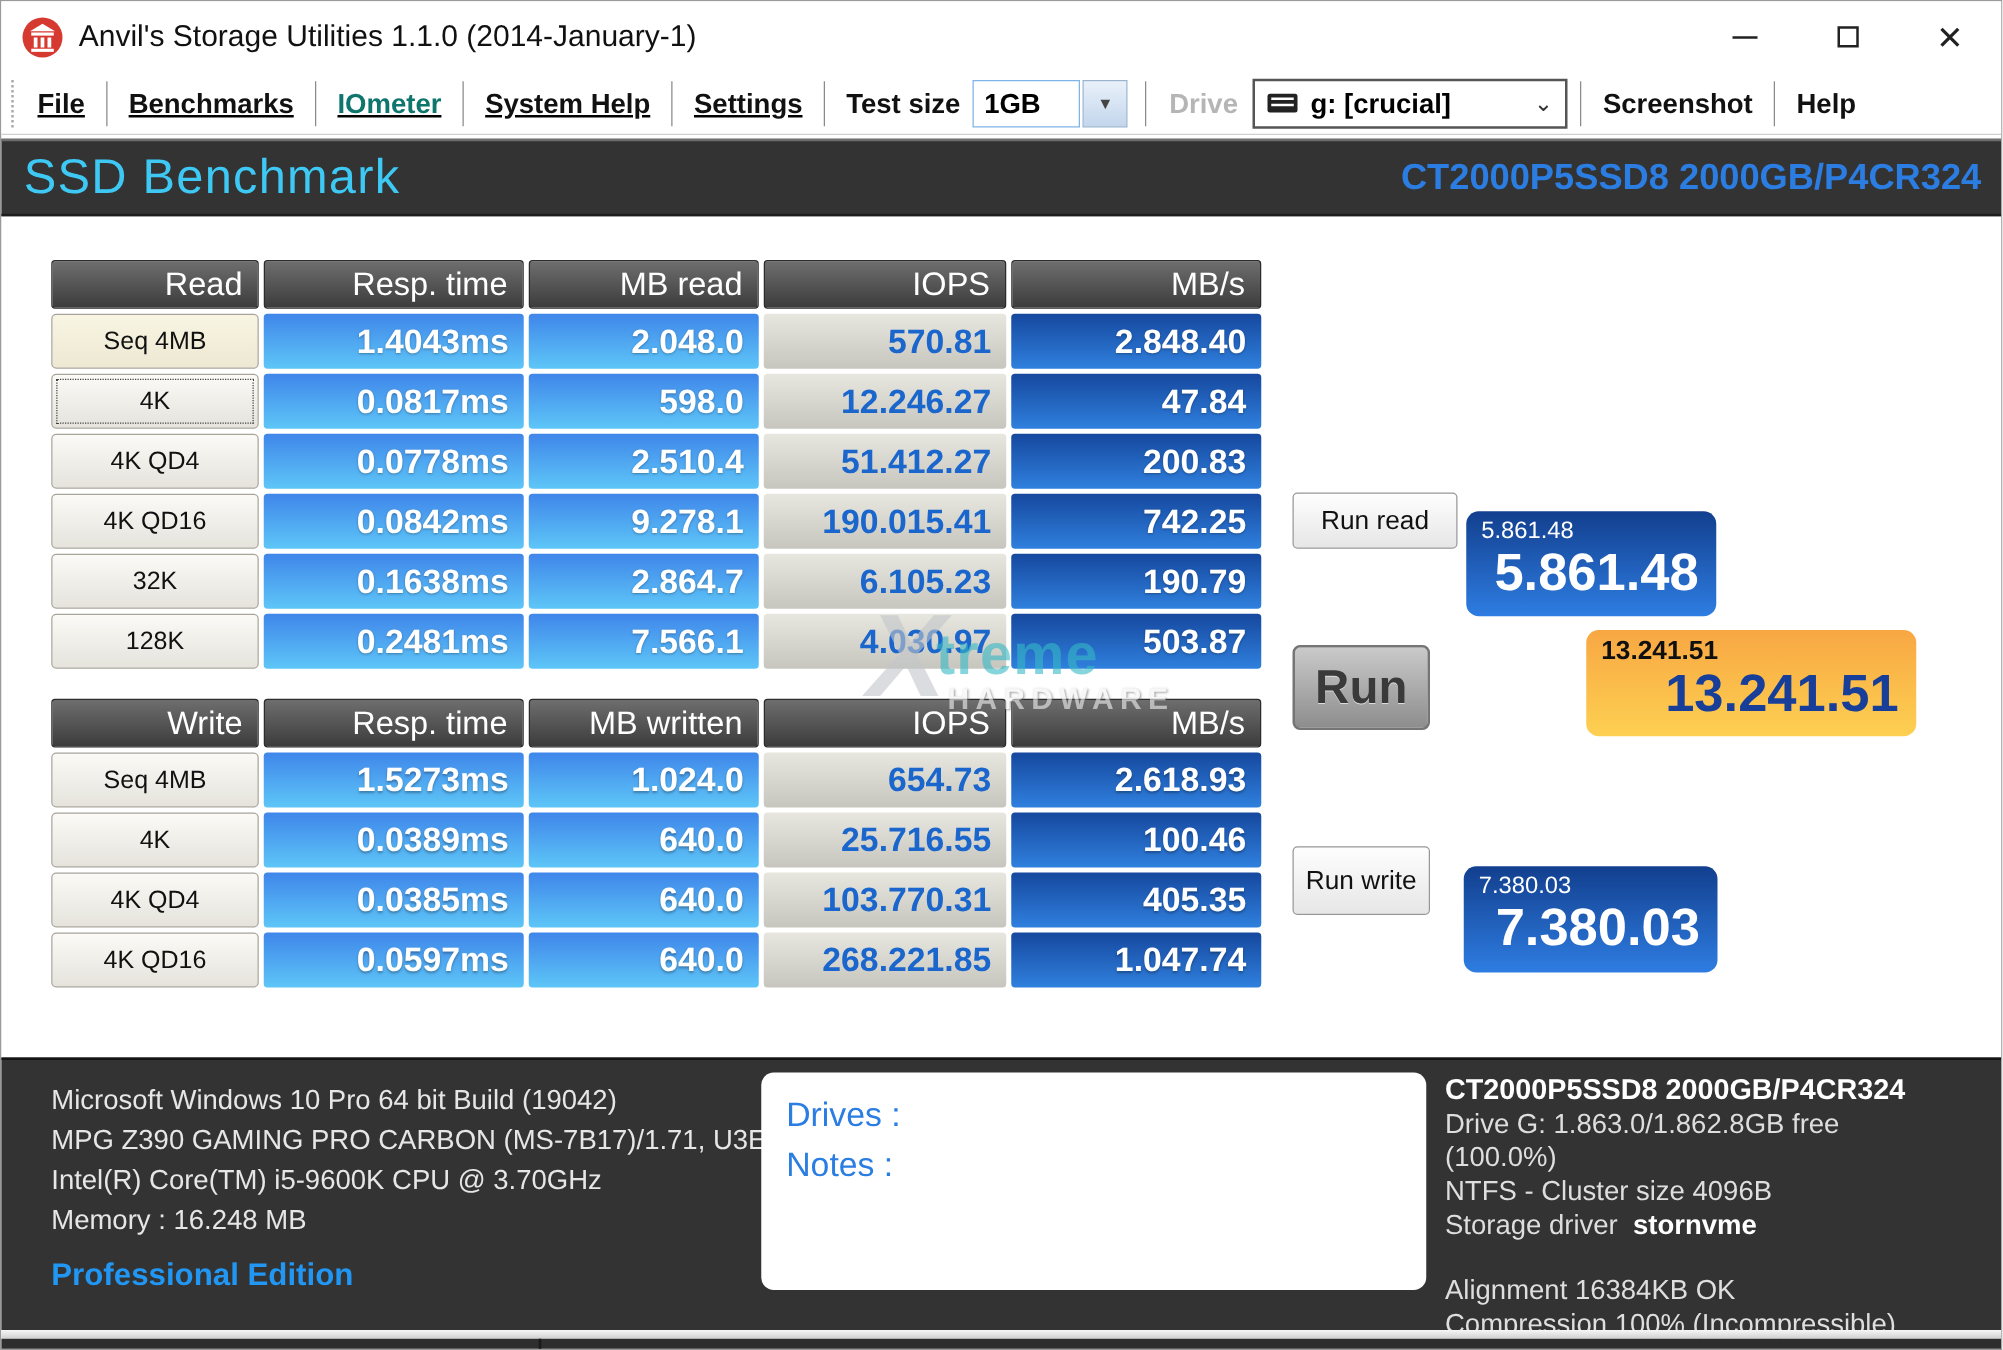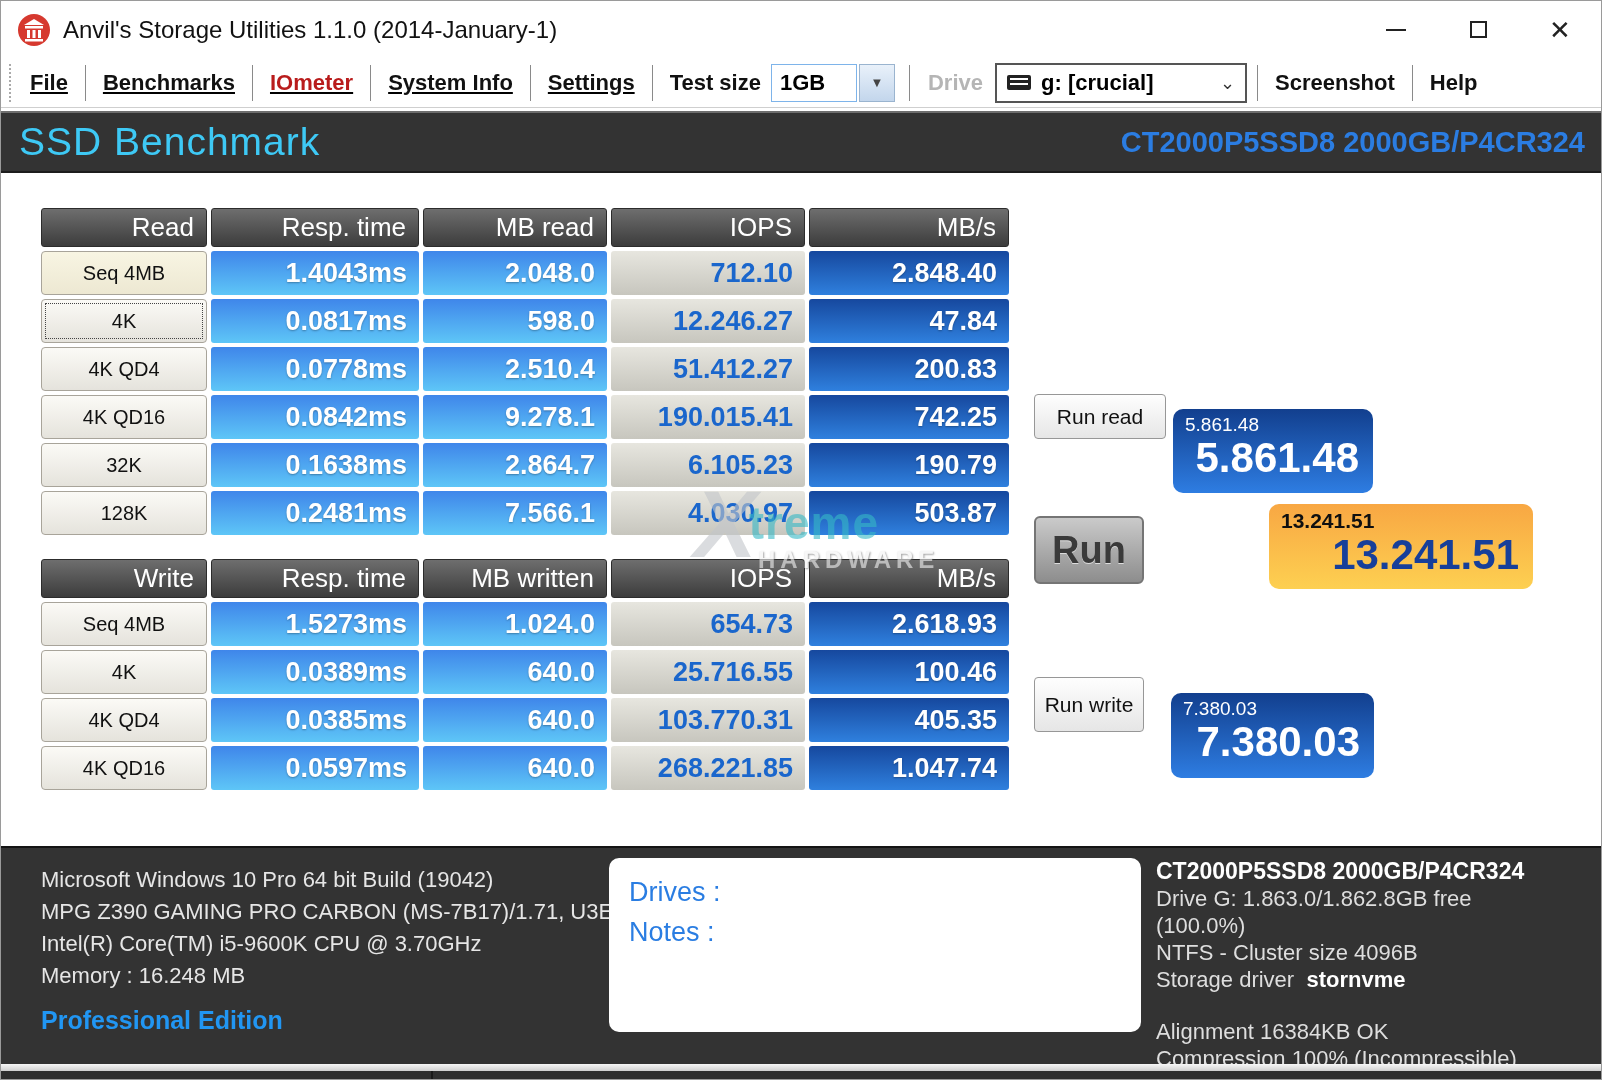--- a/index.html
+++ b/index.html
@@ -13,21 +13,21 @@
   .win-controls { position:absolute; right:0; top:0; height:57px; display:flex; }
   .win-btn { width:82px; height:57px; display:flex; align-items:center; justify-content:center; }
   .glyph-min { width:20px; height:2px; background:#222; display:block; }
   .glyph-max { width:17px; height:17px; border:2px solid #222; display:block; }
   .glyph-close { font-size:26px; color:#222; line-height:1; }
 
   
   .menubar { position:absolute; top:57px; left:0; width:100%; height:50px; background:#fff; display:flex; align-items:center; border-bottom:1px solid #cfcfcf; }
   .drag-handle { width:4px; height:38px; margin-left:8px; border-left:2px dotted #aaa; }
   .menu-item { font-size:22px; font-weight:600; color:#111; padding:0 17px; cursor:default; white-space:nowrap; }
-  .menu-item.disabled { color:#b91c1c; }
+  .menu-item.disabled { color:#0f766e; }
   .menu-sep { width:1px; height:36px; background:#8a8a8a; }
   .ts-label { font-size:22px; font-weight:600; color:#111; padding:0 10px 0 17px; }
   .ts-box { width:86px; height:38px; border:1px solid #7eb4ea; background:#fff; font-size:22px; font-weight:600; display:flex; align-items:center; padding-left:8px; }
   .ts-arrow { width:36px; height:38px; border:1px solid #9ab4cf; background:linear-gradient(180deg,#e9f1fa,#c3d6ec); display:flex; align-items:center; justify-content:center; font-size:13px; color:#444; margin-left:2px; }
   .drive-label { font-size:22px; font-weight:600; color:#b5b5b5; padding:0 12px 0 18px; }
   .drive-combo { width:252px; height:40px; border:2px solid #555; background:#fff; display:flex; align-items:center; padding:0 10px; }
   .drive-ico { width:24px; height:15px; background:#222; border-radius:2px; position:relative; flex:0 0 auto; }
   .drive-ico::before, .drive-ico::after { content:""; position:absolute; left:3px; right:3px; height:2px; background:#fff; }
   .drive-ico::before { top:3px; } .drive-ico::after { top:8px; }
   .drive-text { font-size:22px; font-weight:600; margin-left:10px; flex:1; }
@@ -120,21 +120,21 @@
 
   <div class="menubar">
     <div class="drag-handle"></div>
     <div id="menu-left" style="display:flex;align-items:center;text-decoration:underline;">
         <span class="menu-item">File</span>
         <div class="menu-sep"></div>
         <span class="menu-item">Benchmarks</span>
         <div class="menu-sep"></div>
         <span class="menu-item disabled">IOmeter</span>
         <div class="menu-sep"></div>
-        <span class="menu-item">System Info</span>
+        <span class="menu-item">System Help</span>
         <div class="menu-sep"></div>
         <span class="menu-item">Settings</span>
         <div class="menu-sep"></div>
       </div>
     <span class="ts-label">Test size</span>
     <div class="ts-box">1GB</div>
     <div class="ts-arrow">
         <span>▼</span>
       </div>
     <div class="spacer14"></div>
@@ -161,21 +161,21 @@
 
   <div id="read-table" class="bench-table">
       <div class="th th-label">Read</div>
       <div class="th">Resp. time</div>
       <div class="th">MB read</div>
       <div class="th">IOPS</div>
       <div class="th">MB/s</div>
       <div class="row-btn selected">Seq 4MB</div>
       <div class="cell blue">1.4043ms</div>
       <div class="cell blue">2.048.0</div>
-      <div class="cell iops">712.10</div>
+      <div class="cell iops">570.81</div>
       <div class="cell mbs">2.848.40</div>
       <div class="row-btn focused">4K</div>
       <div class="cell blue">0.0817ms</div>
       <div class="cell blue">598.0</div>
       <div class="cell iops">12.246.27</div>
       <div class="cell mbs">47.84</div>
       <div class="row-btn">4K QD4</div>
       <div class="cell blue">0.0778ms</div>
       <div class="cell blue">2.510.4</div>
       <div class="cell iops">51.412.27</div>

